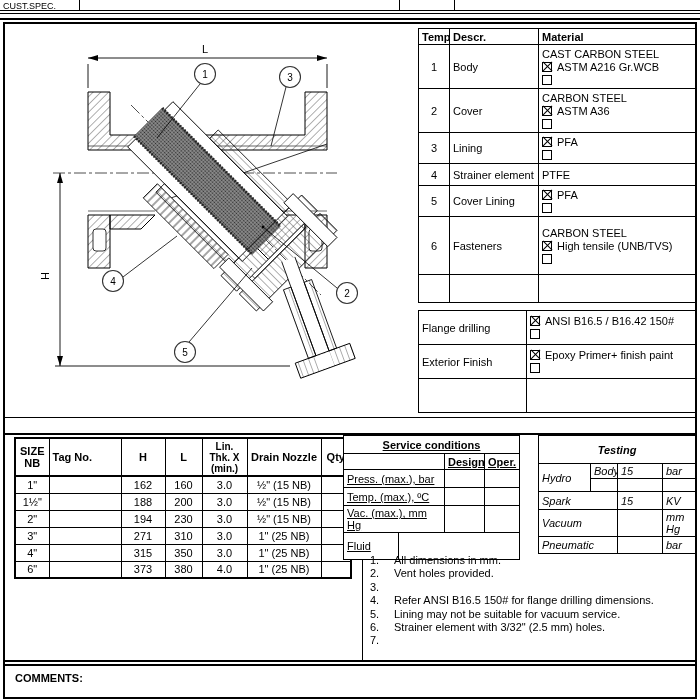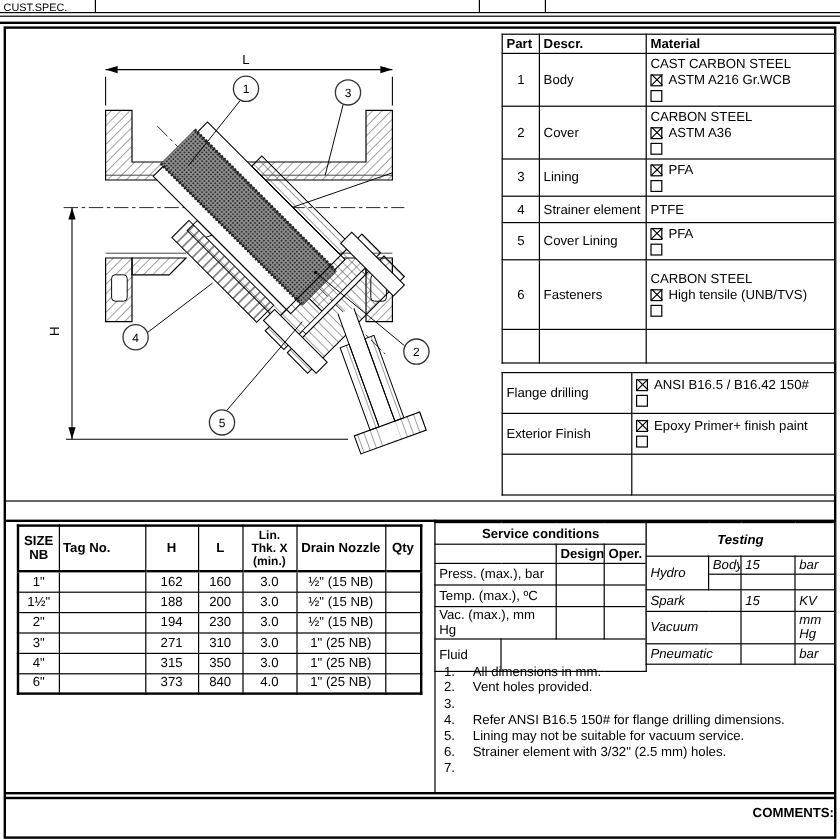--- a/index.html
+++ b/index.html
@@ -201,21 +201,21 @@
     </svg>
 
     <table class="parts abs" style="left:413px; top:4px;">
       <colgroup>
           <col style="width:31px">
           <col style="width:89px">
           <col style="width:157px">
         </colgroup>
       <tbody>
           <tr style="height:16px">
-        <th>Part</th>
+        <th>Temp</th>
         <th>Descr.</th>
         <th>Material</th>
       </tr>
       <tr style="height:40px">
         <td class="ctr">1</td>
         <td>Body</td>
         <td class="mat">
           <div class="mat-line">CAST CARBON STEEL</div>
           <div class="mat-line">
                 <span class="cb x"></span>
@@ -403,29 +403,29 @@
         <td>315</td>
         <td>350</td>
         <td>3.0</td>
         <td>1" (25 NB)</td>
         <td></td>
       </tr>
       <tr style="height:17px">
         <td>6"</td>
         <td class="left"></td>
         <td>373</td>
-        <td>840</td>
+        <td>380</td>
         <td>4.0</td>
         <td>1" (25 NB)</td>
         <td></td>
       </tr>
     </tbody>
       </table>
 
-    <table class="svc abs" style="left:357px; top:411px;">
+    <table class="svc abs" style="left:338px; top:411px;text-decoration:underline;">
       <colgroup>
           <col style="width:55px">
           <col style="width:46px">
           <col style="width:40px">
           <col style="width:35px">
         </colgroup>
       <tbody>
           <tr style="height:18px">
         <td class="t" colspan="4">Service conditions</td>
       </tr>
@@ -520,17 +520,17 @@
           <span class="note-num">6.</span>
           <span>Strainer element with 3/32" (2.5 mm) holes.</span>
         </div>
       <div class="note-row">
           <span class="note-num">7.</span>
           <span></span>
         </div>
     </div>
 
     <div class="abs" style="left:0; top:641px; width:690px; height:30px;">
-      <div class="comments-label" style="padding:7px 0 0 10px;text-align:right;">COMMENTS:</div>
+      <div class="comments-label" style="padding:7px 0 0 10px;">COMMENTS:</div>
     </div>
 
   </div>
 </div>
 
 </body></html>

